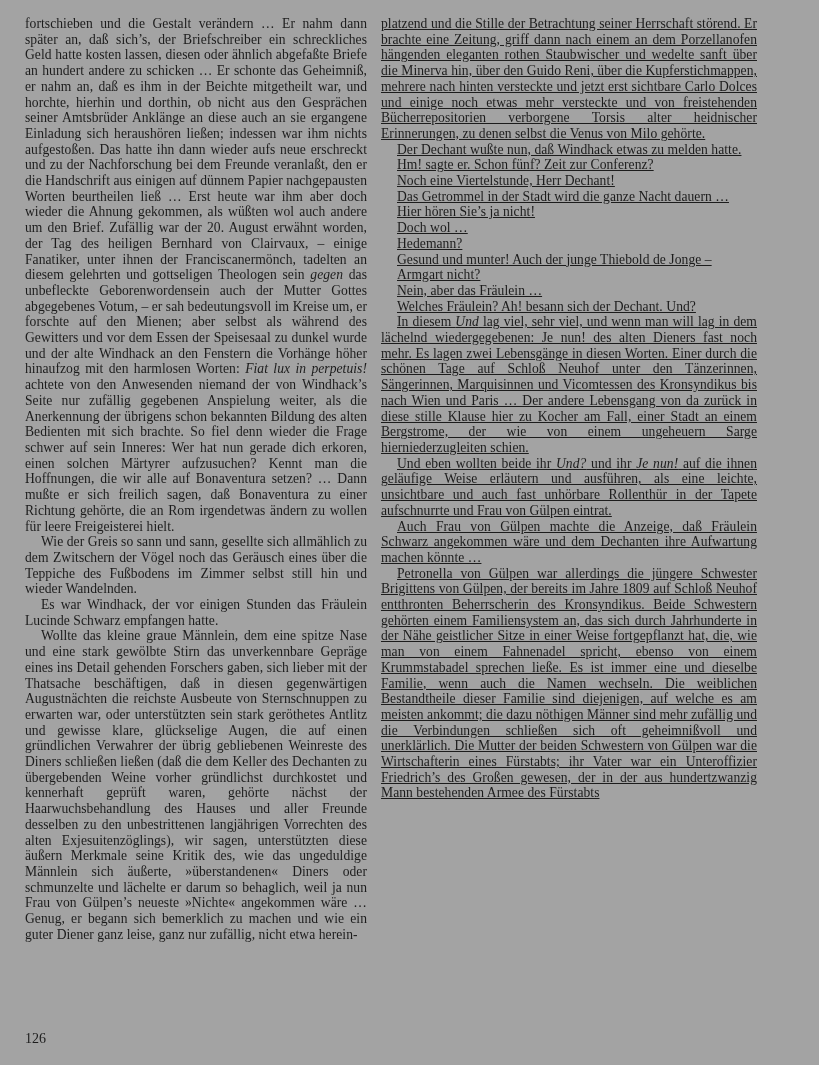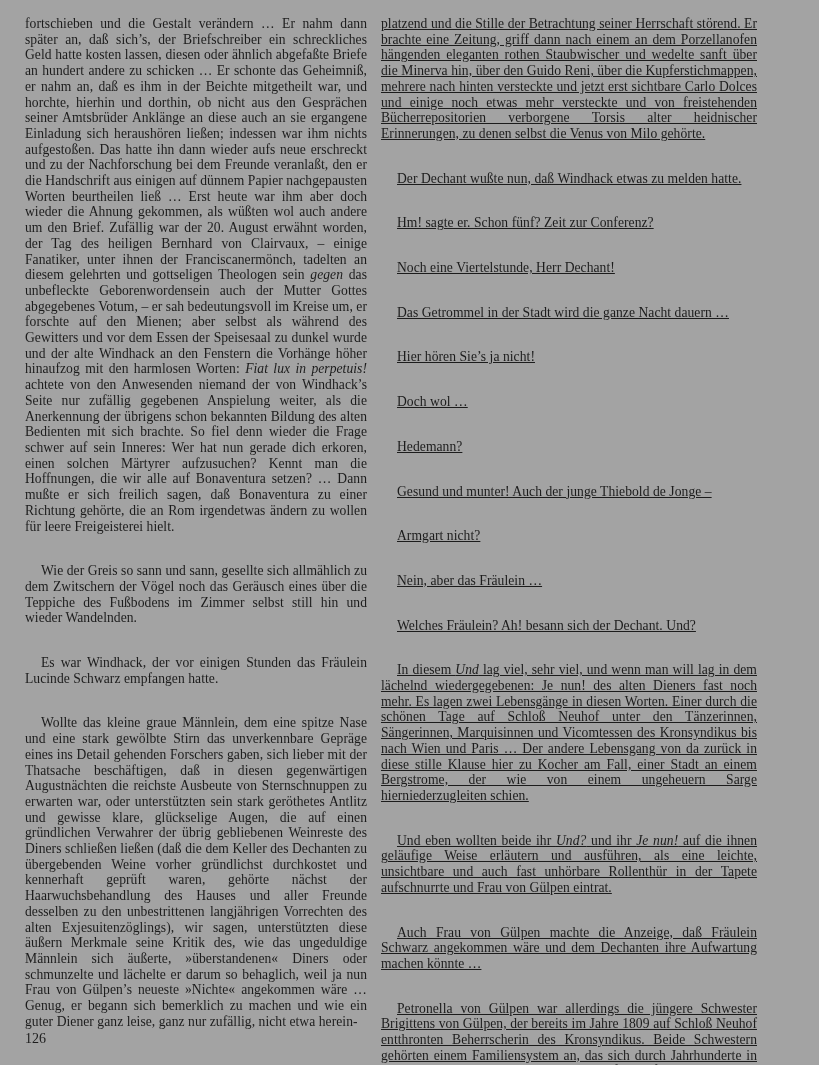--- a/index.html
+++ b/index.html
@@ -23,21 +23,21 @@
   .col-left  { width: 342px; }
   .col-right { width: 376px; text-decoration: underline; }
   p.para {
     margin: 0;
     padding: 0;
     font-size: 13.6px;
     line-height: 15.7px;
     text-align: justify;
     letter-spacing: 0.05px;
   }
-  p.para.indent { text-indent: 16px; margin-top: 29px; }
+  p.para.indent { text-indent: 16px; }
   p.para i { font-style: italic; }
   .pagenum {
     position: absolute;
     left: 25px;
     top: 1031px;
     font-size: 14px;
     color: #1c1c1c;
   }
 </style>
 </head>

